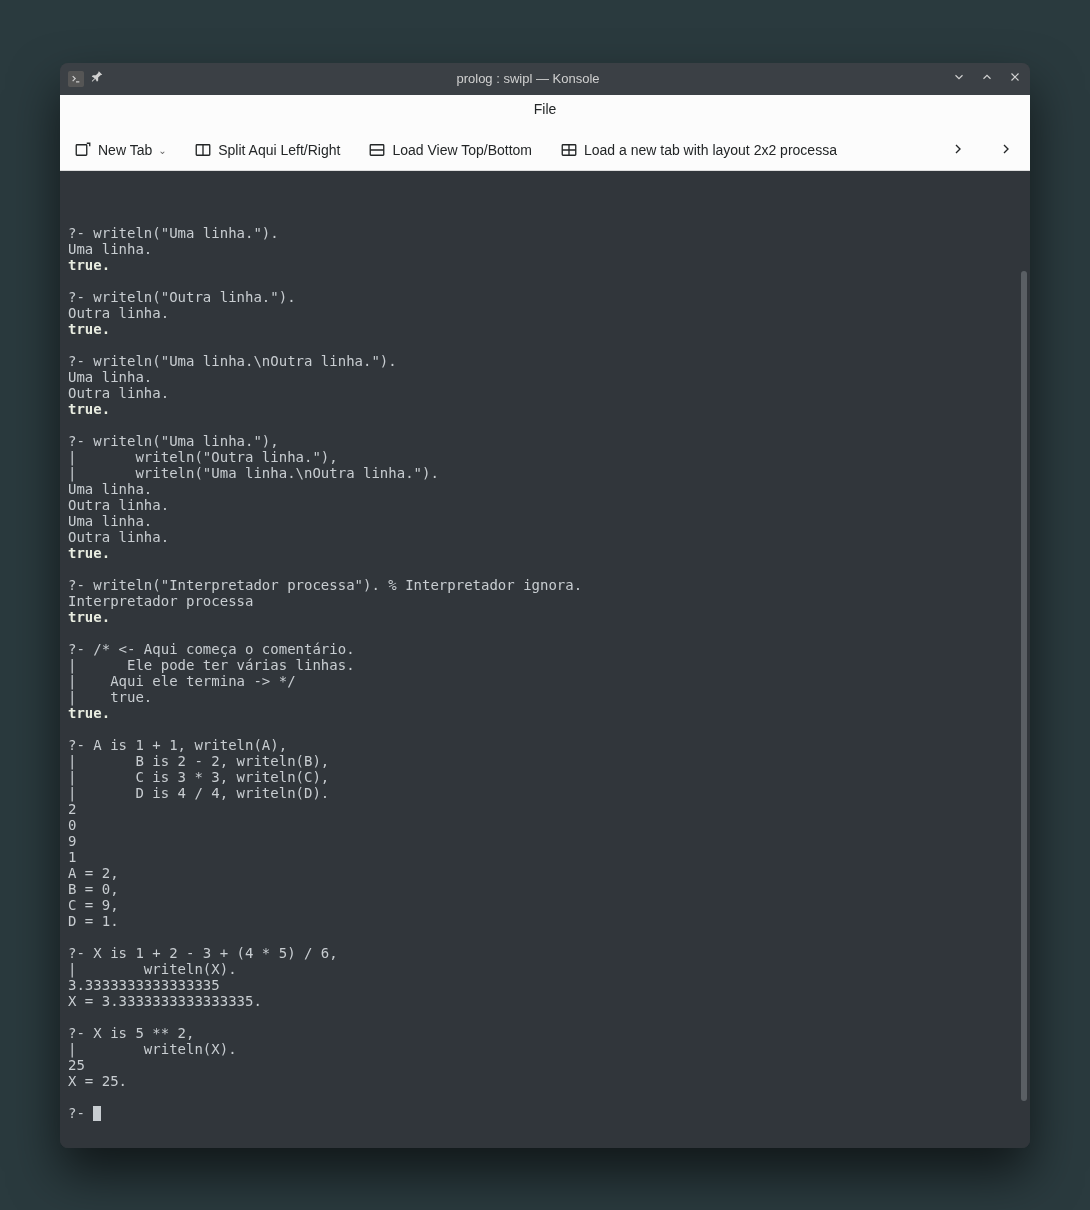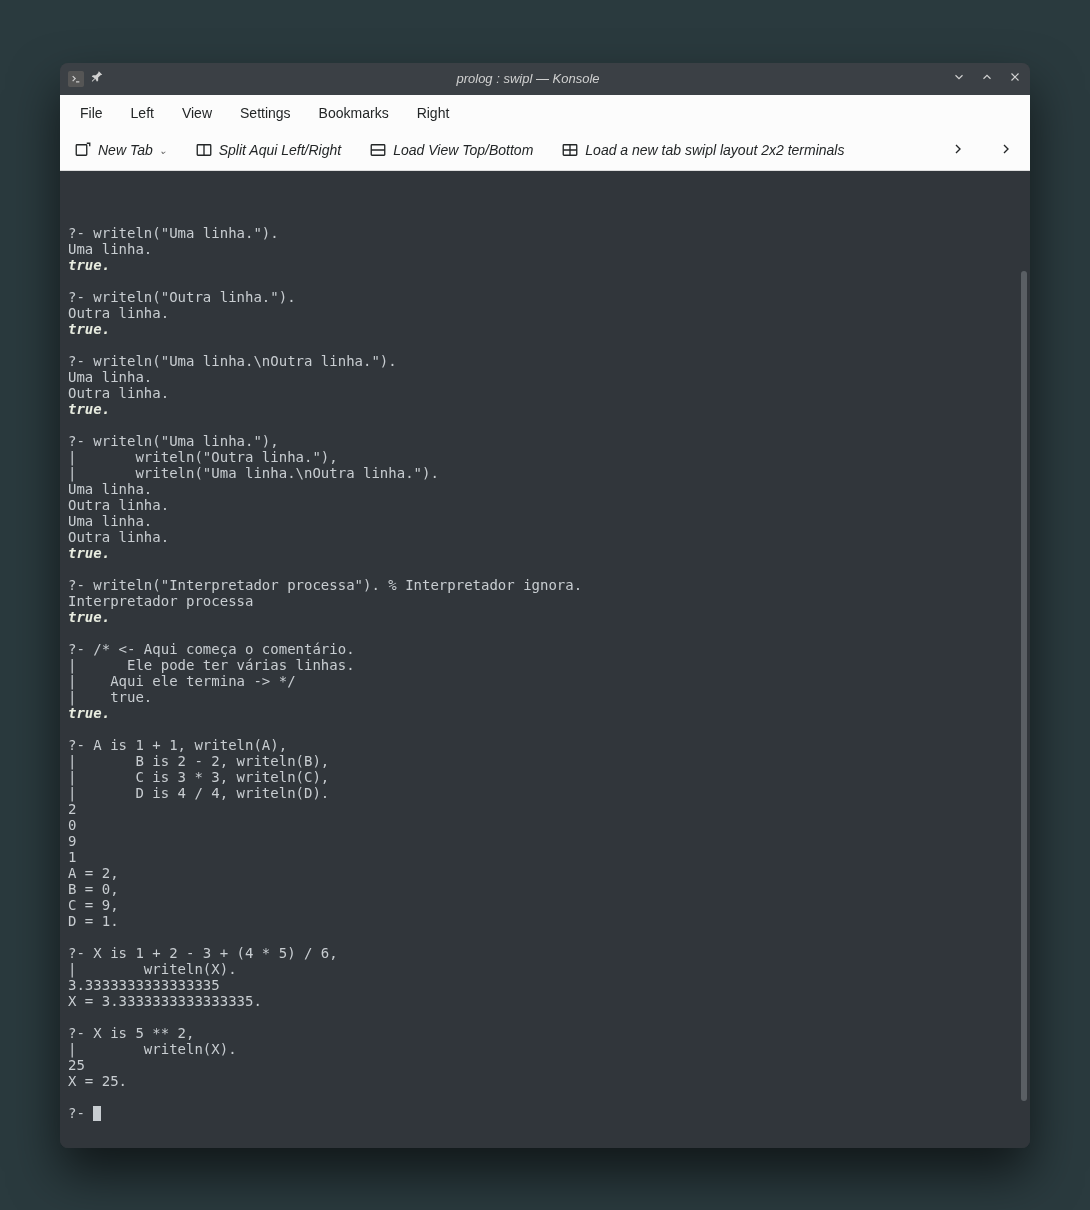--- a/index.html
+++ b/index.html
@@ -23,21 +23,20 @@
     flex-direction: column;
   }
   .titlebar {
     background: #3b4045;
     height: 32px;
     display: flex;
     align-items: center;
     padding: 0 8px;
     color: #d0d0d0;
     font-size: 13px;
-    font-style: italic;
   }
   .titlebar-left {
     display: flex;
     align-items: center;
     gap: 6px;
   }
   .app-icon {
     width: 16px;
     height: 16px;
     background: #555;
@@ -58,38 +57,38 @@
     color: #d0d0d0;
   }
   .titlebar-controls span { cursor: pointer; }
   .menubar {
     background: #fcfcfc;
     color: #232627;
     height: 36px;
     display: flex;
     align-items: center;
     padding: 0 8px;
-    gap: 4px;
+    gap: 12px;
     font-size: 14px;
+    flex-direction: column;
   }
   .menu-item {
     padding: 6px 12px;
     cursor: pointer;
   }
   .toolbar {
     background: #fcfcfc;
     color: #232627;
     height: 40px;
     display: flex;
     align-items: center;
     padding: 0 8px;
     gap: 16px;
     font-size: 14px;
     border-bottom: 1px solid #ddd;
-    font-style: italic;
   }
   .tool-btn {
     display: flex;
     align-items: center;
     gap: 6px;
     cursor: pointer;
     padding: 4px 6px;
   }
   .tool-btn svg { width: 18px; height: 18px; }
   .tool-dropdown {
@@ -108,21 +107,21 @@
     background: #31363b;
     color: #c8cdd1;
     font-family: "DejaVu Sans Mono", "Menlo", "Consolas", monospace;
     font-size: 14px;
     line-height: 16px;
     padding: 6px 8px;
     white-space: pre;
     position: relative;
     overflow: hidden;
   }
-  .terminal .bold { font-weight: bold; color: #e8ece0; font-style: italic; }
+  .terminal .bold { font-weight: bold; color: #e8ece0; }
   .scrollbar {
     position: absolute;
     right: 3px;
     top: 100px;
     width: 6px;
     height: 830px;
     background: #5a5f64;
     border-radius: 3px;
     cursor: pointer;
   }
@@ -203,21 +202,21 @@
           <line x1="3" y1="12" x2="21" y2="12"></line>
         </svg>
       <span>Load View Top/Bottom</span>
     </div>
     <div class="tool-btn">
       <svg viewBox="0 0 24 24" fill="none" stroke="#232627" stroke-width="1.8">
           <rect x="3" y="5" width="18" height="14" rx="1"></rect>
           <line x1="12" y1="5" x2="12" y2="19"></line>
           <line x1="3" y1="12" x2="21" y2="12"></line>
         </svg>
-      <span>Load a new tab swipl layout 2x2 terminals</span>
+      <span>Load a new tab with layout 2x2 processa</span>
     </div>
     <div class="toolbar-spacer"></div>
     <div class="nav-arrow">
       <svg viewBox="0 0 24 24" fill="none" stroke="#232627" stroke-width="2">
           <path d="M9 6l6 6-6 6"></path>
         </svg>
     </div>
     <div class="nav-arrow">
       <svg viewBox="0 0 24 24" fill="none" stroke="#232627" stroke-width="2">
           <path d="M9 6l6 6-6 6"></path>

